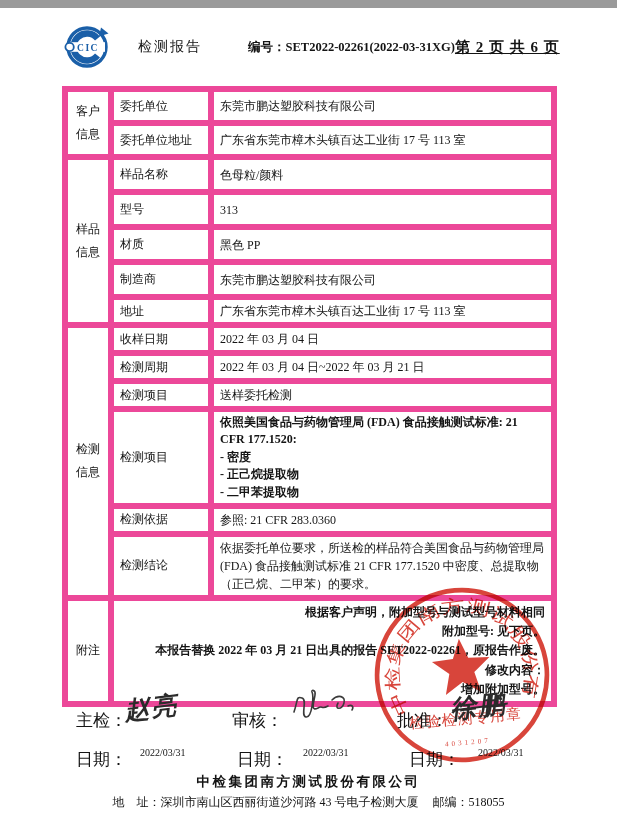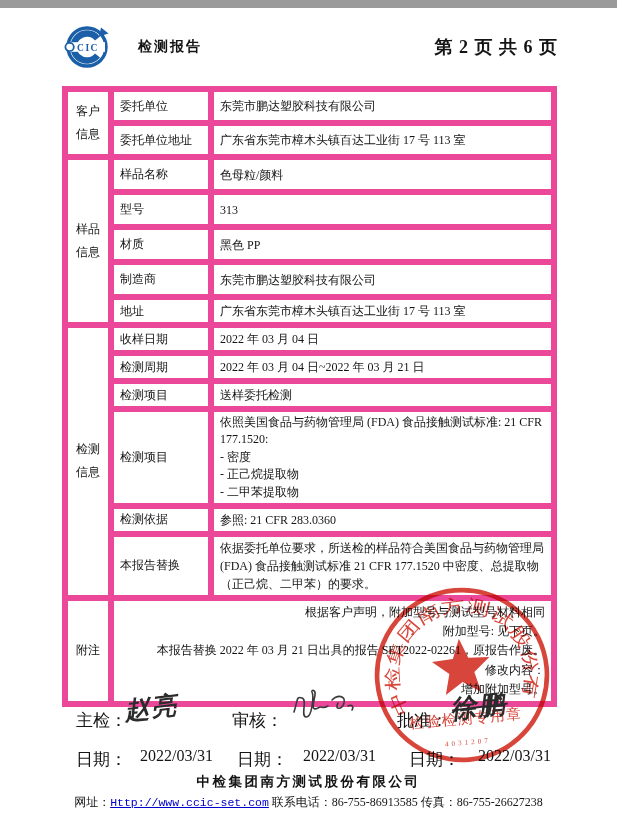--- a/index.html
+++ b/index.html
@@ -5,41 +5,41 @@
   html,body{margin:0;padding:0;}
   body{background:#9a9a9a;}
   .page{
     position:relative;width:617px;height:840px;background:#ffffff;
     font-family:"Liberation Serif","DejaVu Serif",serif;color:#141414;
     overflow:hidden;margin:8px auto;
   }
   
   .header{position:absolute;left:62px;top:16px;width:496px;height:46px;display:flex;align-items:center;}
   .logo{width:50px;height:46px;flex:0 0 auto;}
-  .hdr-title{font-weight:bold;font-size:14px;margin-left:26px;letter-spacing:2px;white-space:nowrap;}
+  .hdr-title{font-weight:normal;font-size:14px;margin-left:26px;letter-spacing:2px;white-space:nowrap;}
   .hdr-no{font-weight:bold;font-size:12.5px;margin-left:46px;white-space:nowrap;}
-  .hdr-page{font-weight:bold;font-size:18px;margin-left:auto;white-space:nowrap;letter-spacing:1px;}
+  .hdr-page{font-weight:bold;font-size:15px;margin-left:auto;white-space:nowrap;letter-spacing:1px;text-decoration:underline;}
   
   table.report{position:absolute;left:62px;top:78px;width:495px;border-collapse:collapse;table-layout:fixed;}
   table.report td{border:6px solid #ec4899;font-size:12px;padding:2px 6px;vertical-align:middle;word-break:break-word;}
   td.sec{white-space:pre-line;text-align:center;line-height:1.95;padding:2px 3px;}
   td.fld{padding-left:9px;}
   td.val{padding-left:12px;line-height:1.5;}
-  td.ml{white-space:pre-line;padding-top:4px;padding-bottom:4px;}
+  td.ml{white-space:pre-line;padding-top:4px;padding-bottom:4px;font-weight:bold;}
   td.notes{line-height:1.6;text-align:right;}
   td.items{line-height:1.45;}
   tr.h34{height:34px} tr.h35{height:35px} tr.h28{height:28px}
   tr.h26{height:26px} tr.h24{height:24px} tr.h22{height:22px}
   
   .abs{position:absolute;white-space:nowrap;}
   .s-lab{font-size:17px;}
   .sig-name{font-size:25px;font-weight:bold;color:#2b2b2b;
     transform:rotate(-7deg) skewX(-14deg);display:inline-block;letter-spacing:2px;}
   .sig-name.cross{text-decoration:line-through;font-size:26px;}
-  .date-val{font-size:16px;}
+  .date-val{font-size:10px;}
   .squiggle{position:absolute;}
   
   .stamp{position:absolute;left:371px;top:576px;width:182px;height:182px;
     mix-blend-mode:multiply;opacity:.93;transform:rotate(-5deg);z-index:5;pointer-events:none;}
   .over-stamp{z-index:6;}
   
   .footer{position:absolute;left:0;top:764px;width:617px;text-align:center;line-height:1.45;}
   .f-company{font-size:13.5px;font-weight:bold;letter-spacing:2.5px;}
   .f-line{font-size:12px;margin-top:2px;}
   .f-line .gap{display:inline-block;width:14px;}
@@ -53,20 +53,21 @@
   <div class="header">
     <svg class="logo" viewBox="0 0 50 46">
       <circle cx="25" cy="23" r="19" fill="none" stroke="#1a5fa8" stroke-width="3.4"></circle>
       <path d="M 35.5 14.5 A 13.5 13.5 0 1 0 35.5 31.5" fill="none" stroke="#1a5fa8" stroke-width="6.4"></path>
       <polygon points="39,3.5 46.5,9.5 37,12.5" fill="#1a5fa8"></polygon>
       <rect x="7" y="18.2" width="36" height="9.6" fill="#ffffff"></rect>
       <circle cx="7.6" cy="23" r="4.2" fill="#ffffff" stroke="#1a5fa8" stroke-width="1.8"></circle>
       <text x="26" y="26.8" text-anchor="middle" font-size="9.5" font-weight="bold" fill="#1a5fa8" letter-spacing="1.5">CIC</text>
     </svg>
     <span class="hdr-title">检测报告</span>
+    <span class="hdr-no"><span>编号：</span><span>SET2022-02261(2022-03-31XG)</span></span>
     <span class="hdr-page">第 2 页 共 6 页</span>
   </div>
 
   <table class="report">
     <colgroup>
         <col style="width:46px">
         <col style="width:100px">
         <col>
       </colgroup>
     <tbody>
@@ -124,21 +125,21 @@
         <td class="val ml items">依照美国食品与药物管理局 (FDA) 食品接触测试标准: 21 CFR 177.1520:
 - 密度
 - 正己烷提取物
 - 二甲苯提取物</td>
       </tr>
       <tr class="h22">
         <td class="fld">检测依据</td>
         <td class="val">参照: 21 CFR 283.0360</td>
       </tr>
       <tr>
-        <td class="fld">本报告替换</td>
+        <td class="fld">检测结论</td>
         <td class="val">依据委托单位要求，所送检的样品符合美国食品与药物管理局 (FDA) 食品接触测试标准 21 CFR 177.1520 中密度、总提取物（正己烷、二甲苯）的要求。</td>
       </tr>
 
       <tr>
         <td class="sec">附注</td>
         <td class="val ml notes" colspan="2">根据客户声明，附加型号与测试型号材料相同
 附加型号: 见下页。
 本报告替换 2022 年 03 月 21 日出具的报告 SET2022-02261，原报告作废。
 修改内容：
 增加附加型号。</td>
@@ -173,19 +174,17 @@
       <textPath href="#ring-arc" startOffset="0" textLength="328" lengthAdjust="spacingAndGlyphs">中检集团南方测试股份有限公司</textPath>
     </text>
     <polygon fill="#d5372c" points="90,54 97.6,73.5 118.5,74.7 102.4,88 107.6,108.3 90,97 72.4,108.3 77.6,88 61.5,74.7 82.4,73.5"></polygon>
     <text x="90" y="138" text-anchor="middle" font-size="14.5" letter-spacing="1.5" fill="#d5372c">检验检测专用章</text>
     <text x="90" y="159" text-anchor="middle" font-size="7" letter-spacing="3" fill="#d5372c">4031207</text>
   </svg>
 
   <div class="footer">
     <div class="f-company">中检集团南方测试股份有限公司</div>
     <div class="f-line">
-      <span>网址：</span><a class="url">Http://www.ccic-set.com</a>
-      <span>联系电话：</span><span>86-755-86913585</span>
-      <span>传真：</span><span>86-755-26627238</span>
+      <span>地　址：</span><span>深圳市南山区西丽街道沙河路 43 号电子检测大厦</span><span class="gap"></span><span>邮编：</span><span>518055</span>
     </div>
   </div>
 
 </div>
 
 </body></html>

